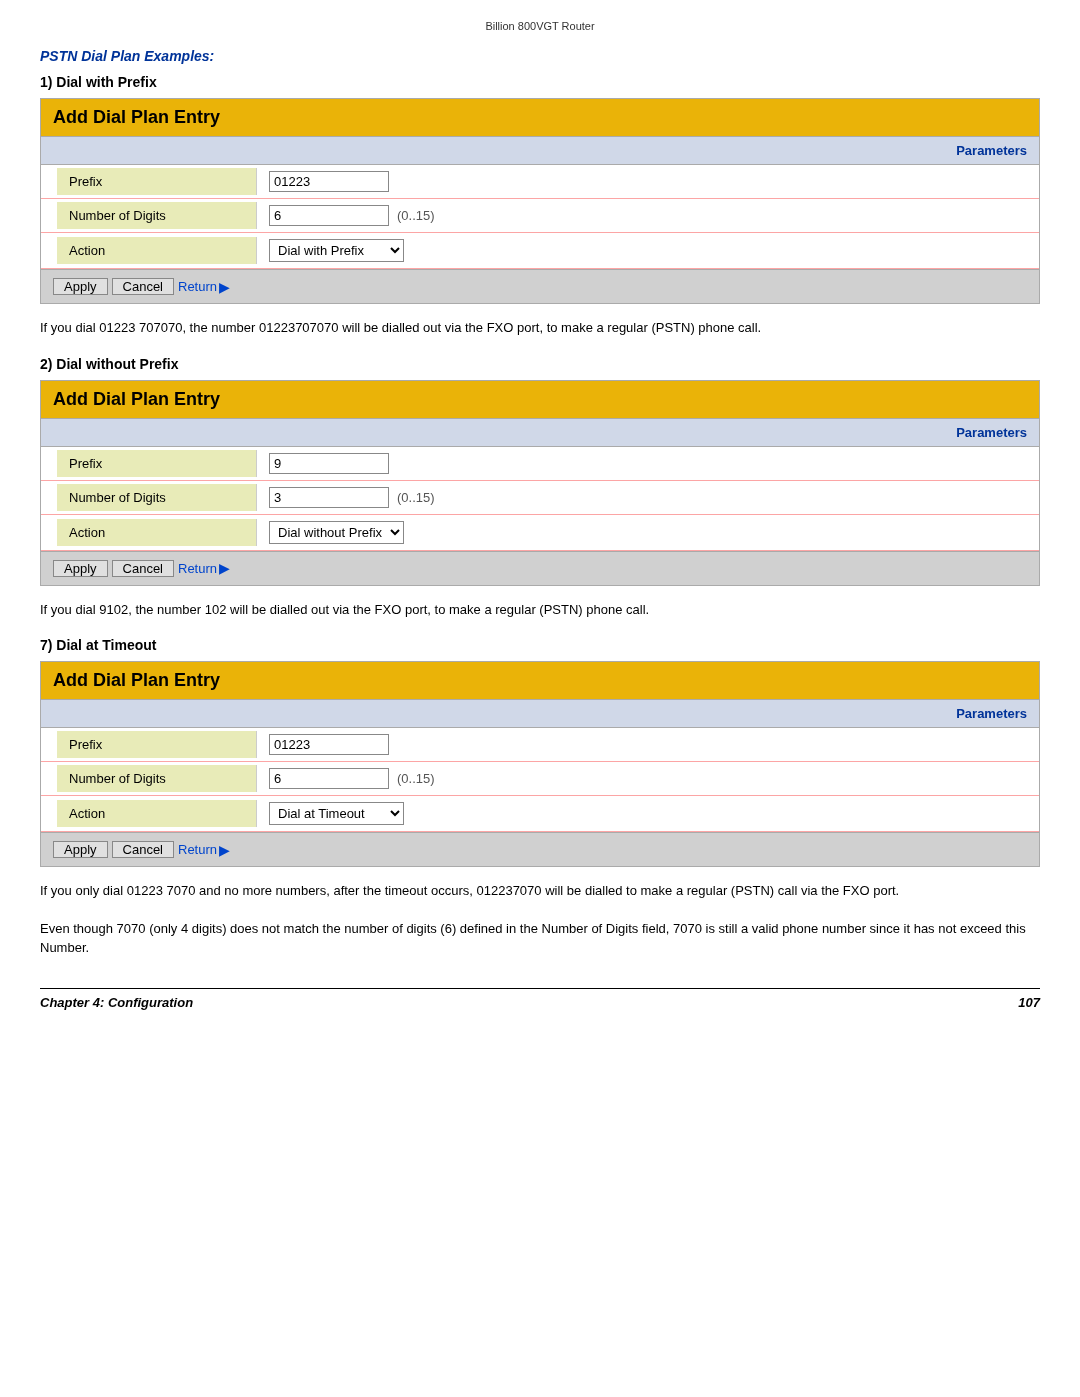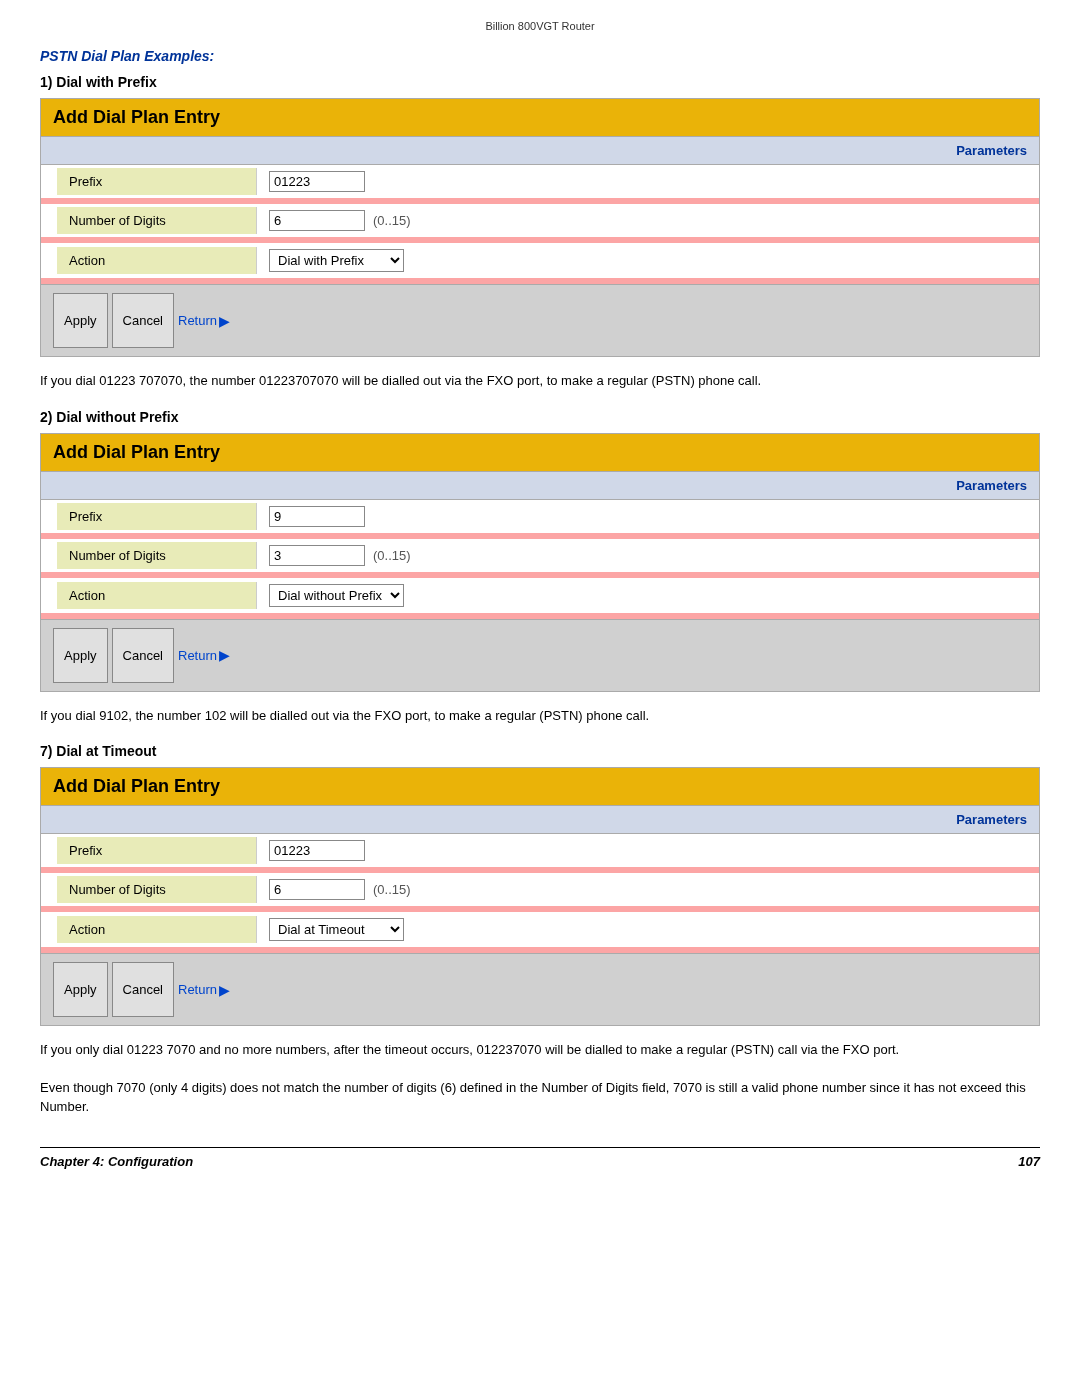--- a/index.html
+++ b/index.html
@@ -48,21 +48,21 @@
       padding: 6px 12px;
       font-weight: bold;
       font-size: 13px;
       color: #003399;
       border-bottom: 1px solid #aaa;
       text-align: right;
     }
     .param-row {
       display: flex;
       align-items: center;
-      border-bottom: 6px solid #fca5a5;
+      border-bottom: 1px solid #fca5a5;
       padding-left: 16px;
     }
     .param-row:last-child {
       border-bottom: none;
     }
     .param-label {
       background: #e8ebb8;
       width: 200px;
       min-width: 200px;
       padding: 6px 12px;
@@ -73,21 +73,21 @@
       padding: 6px 12px;
       font-size: 13px;
       display: flex;
       align-items: center;
       gap: 8px;
     }
     .param-value input[type="text"] {
       border: 1px solid #888;
       padding: 2px 4px;
       font-size: 13px;
-      width: 96px;
+      width: 120px;
     }
     .param-value select {
       border: 1px solid #888;
       padding: 2px 4px;
       font-size: 13px;
       background: #fff;
     }
     .hint-text {
       color: #555;
       font-size: 13px;
@@ -96,21 +96,21 @@
       background: #d0d0d0;
       padding: 8px 12px;
       display: flex;
       align-items: center;
       gap: 4px;
       border-top: 1px solid #aaa;
     }
     .btn {
       border: 1px solid #888;
       background: #e0e0e0;
-      padding: 19px 10px;
+      padding: 0 10px;
       font-size: 13px;
       cursor: pointer;
     }
     .return-link {
       color: #0044cc;
       font-size: 13px;
       text-decoration: none;
       display: flex;
       align-items: center;
       gap: 2px;

